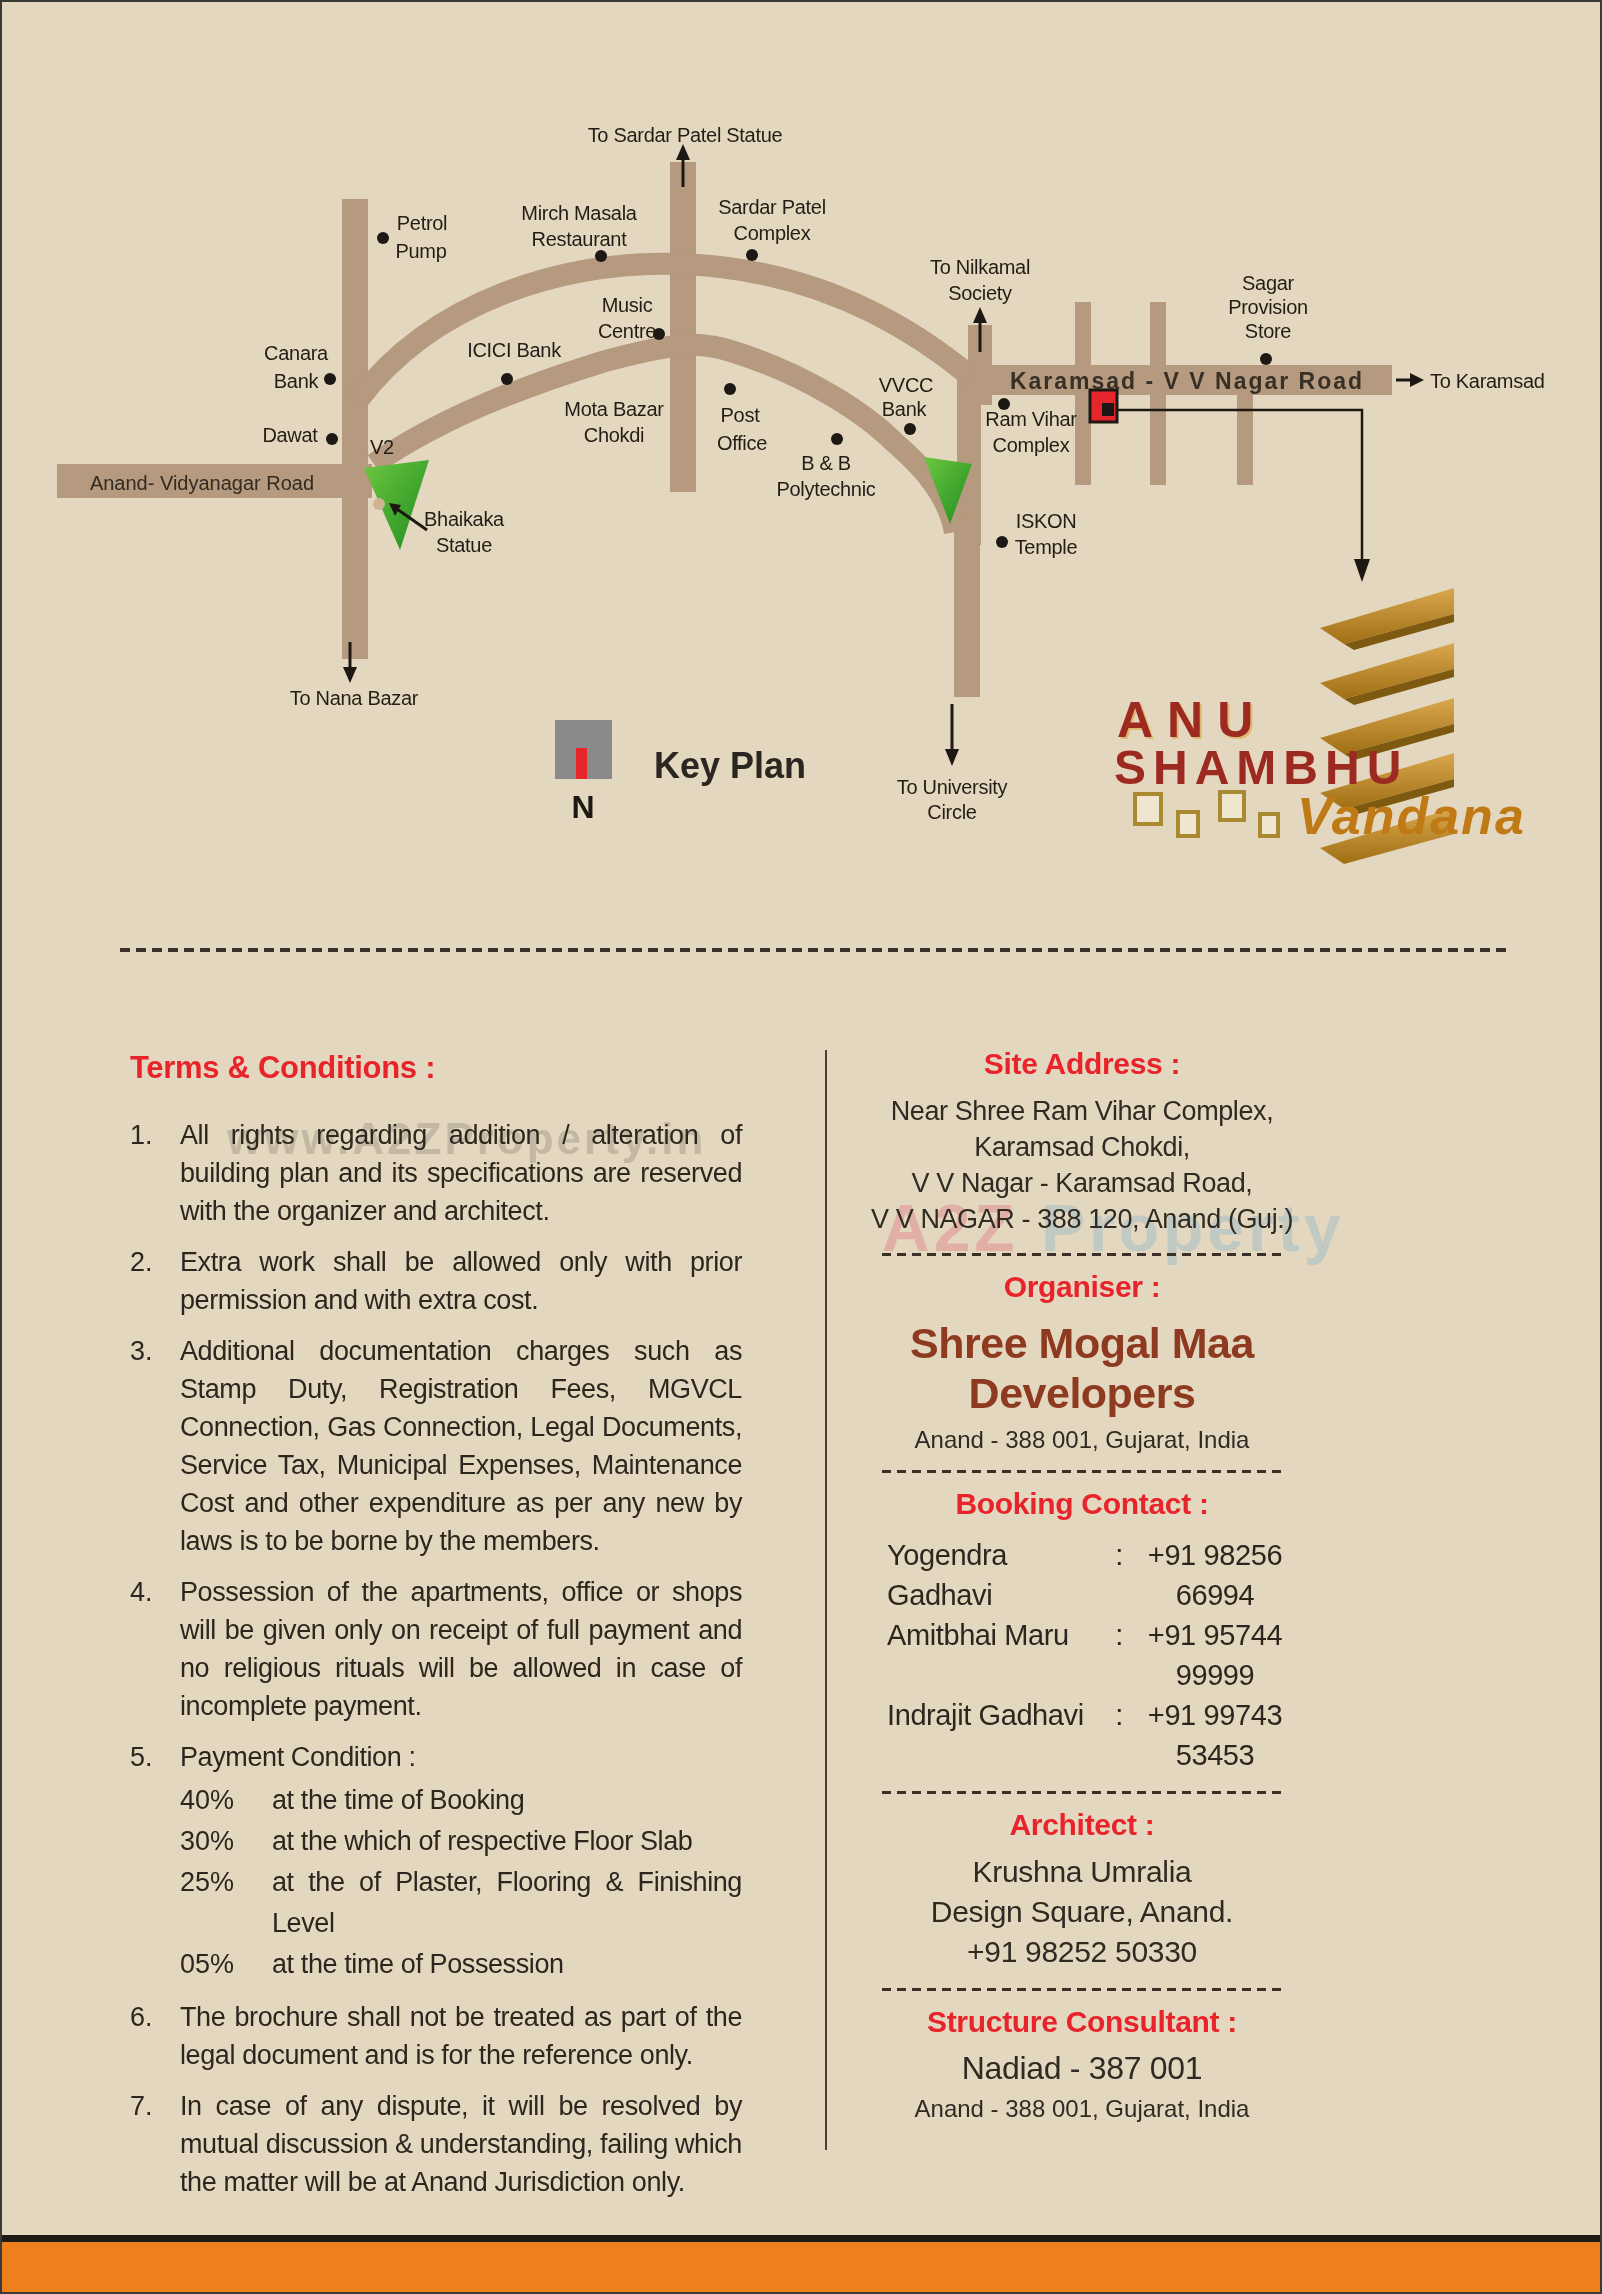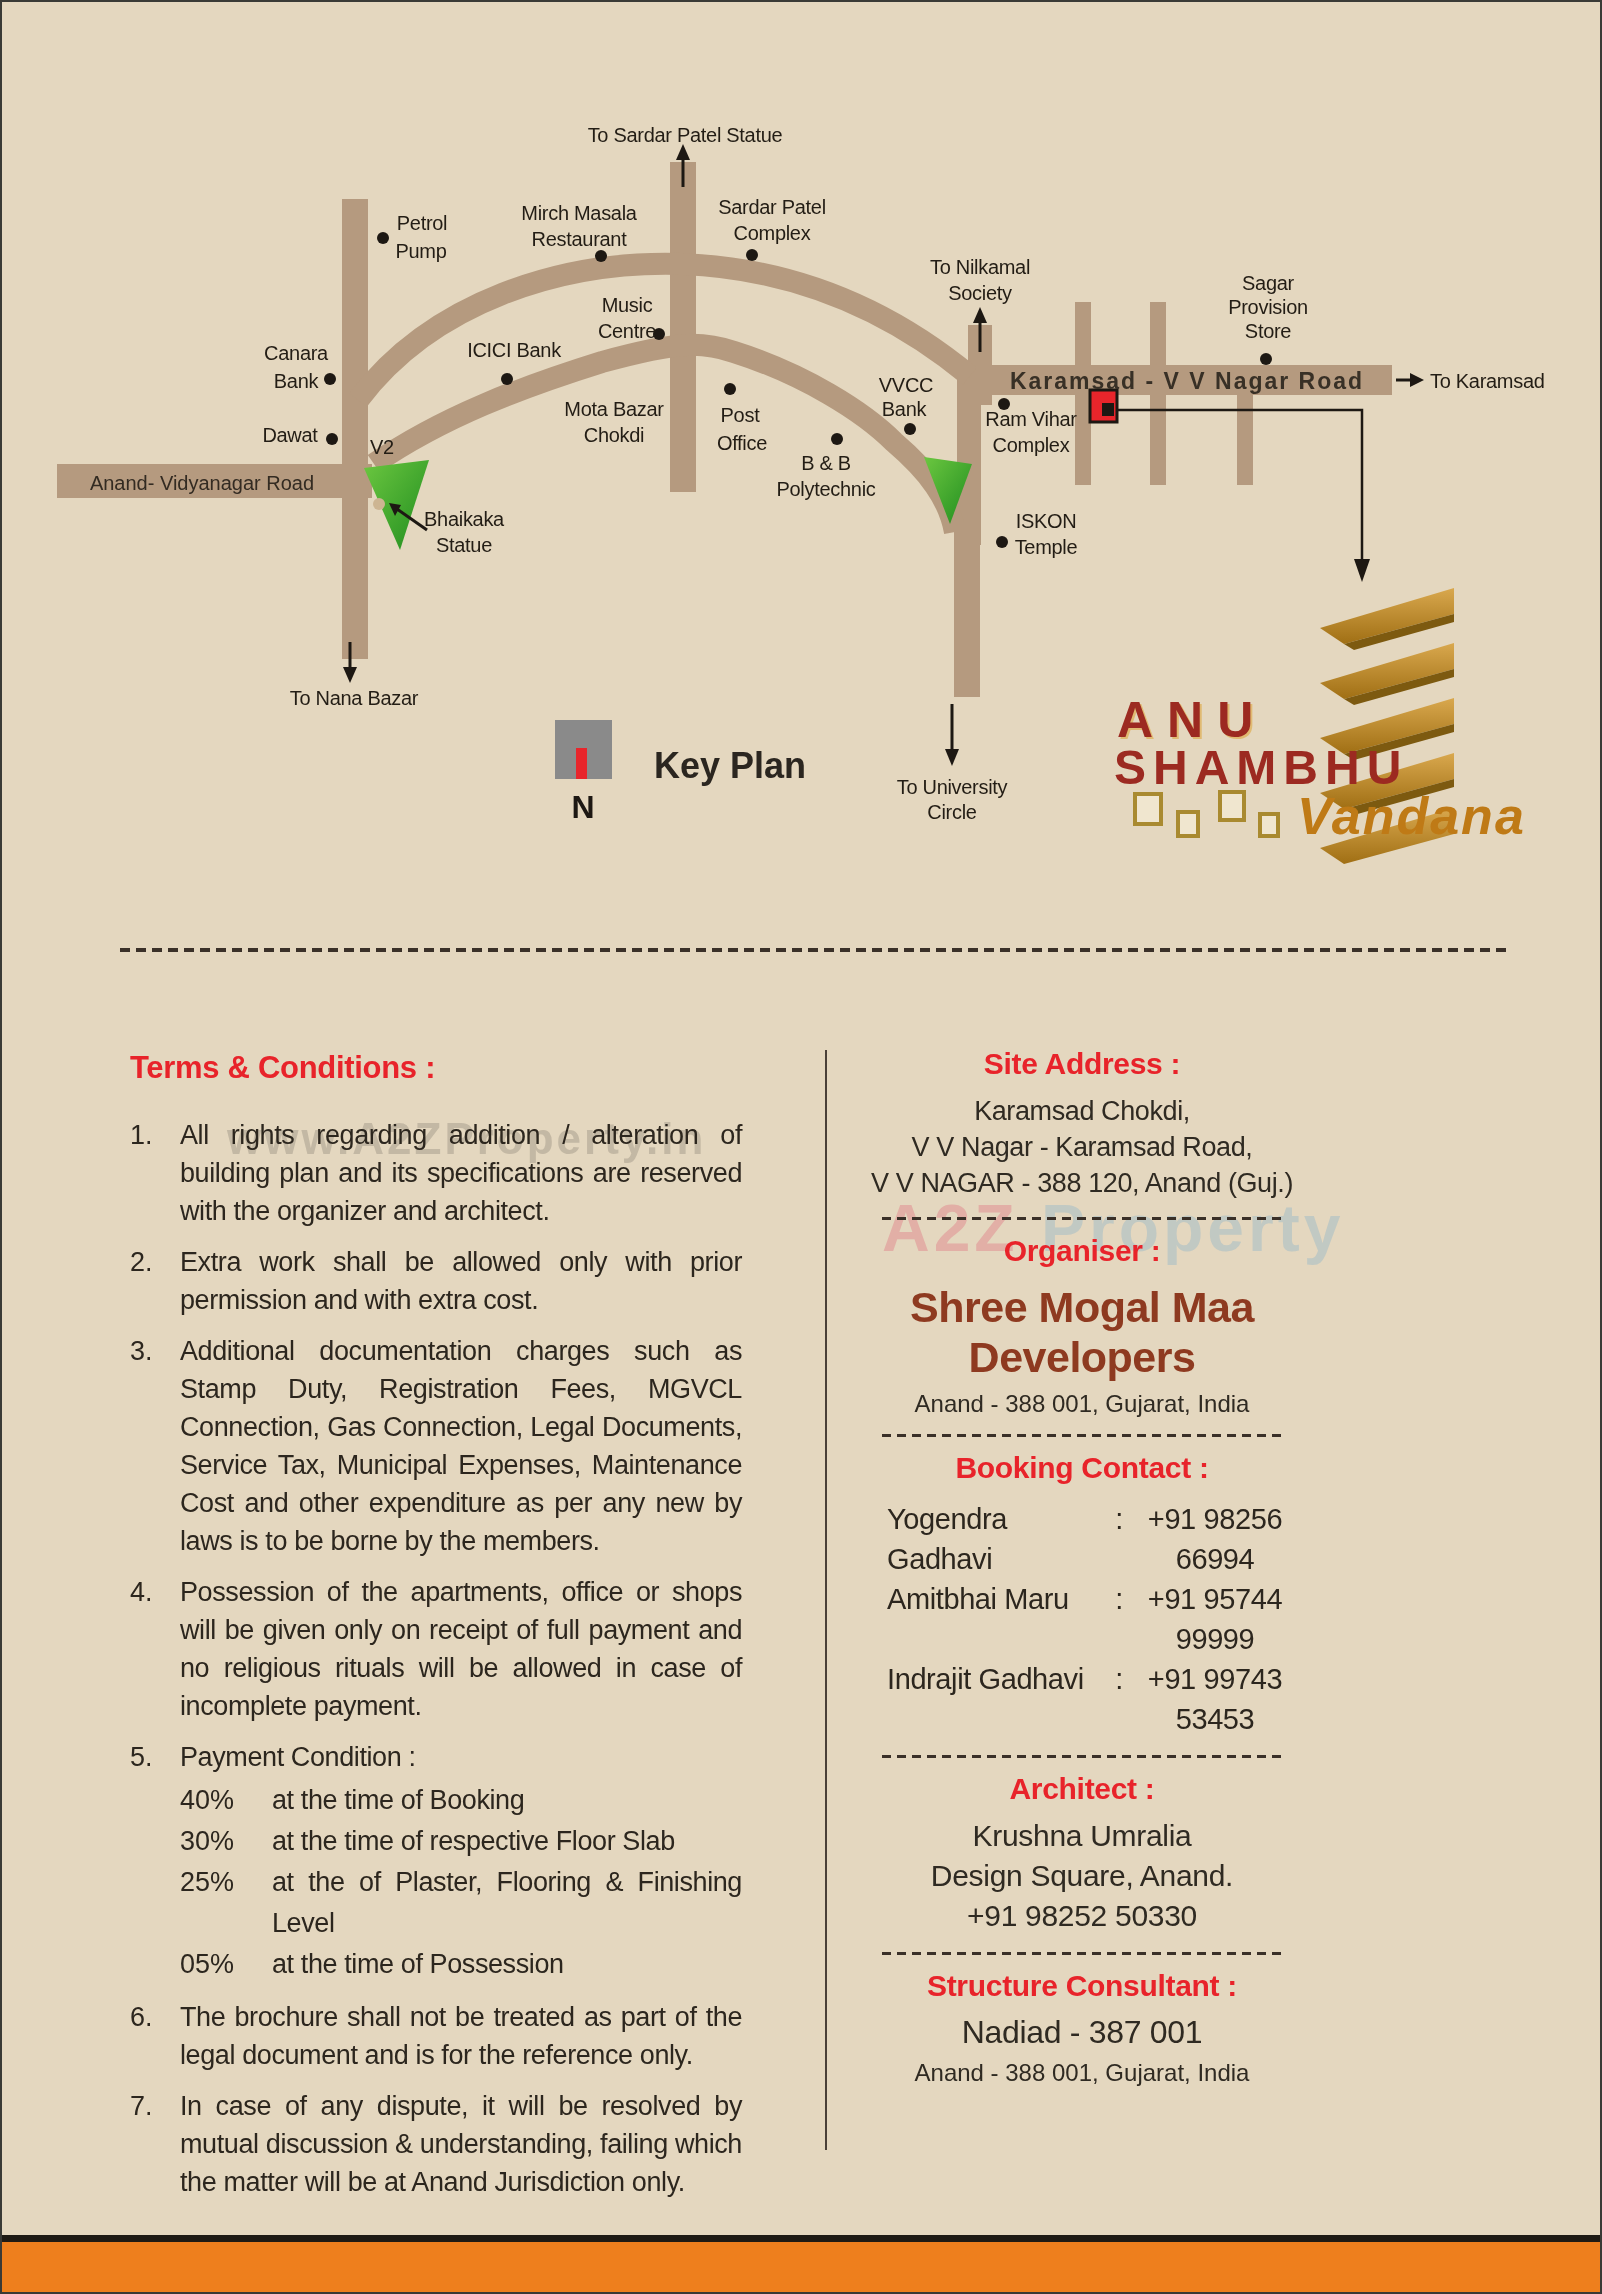--- a/index.html
+++ b/index.html
@@ -238,21 +238,21 @@
       <div class="t-num">5.</div>
       <div class="t-text" style="text-align:left;">Payment Condition :</div>
     </div>
     <div class="pay-block">
       <div class="pay-row">
         <span class="pay-pct">40%</span>
         <span class="pay-desc">at the time of Booking</span>
       </div>
       <div class="pay-row">
         <span class="pay-pct">30%</span>
-        <span class="pay-desc">at the time of respective Floor Slab</span>
+        <span class="pay-desc">at the which of respective Floor Slab</span>
       </div>
       <div class="pay-row">
         <span class="pay-pct">25%</span>
         <span class="pay-desc" style="text-align:justify;">at the of Plaster, Flooring &amp; Finishing Level</span>
       </div>
       <div class="pay-row">
         <span class="pay-pct">05%</span>
         <span class="pay-desc">at the time of Possession</span>
       </div>
     </div>
@@ -262,20 +262,21 @@
     </div>
     <div class="t-item">
       <div class="t-num">7.</div>
       <div class="t-text">In case of any dispute, it will be resolved by mutual discussion &amp; understanding, failing which the matter will be at Anand Jurisdiction only.</div>
     </div>
   </div>
 
   <div class="rcol">
     <div class="r-head">Site Address :</div>
     <div class="addr-lines">
+      <div>Near Shree Ram Vihar Complex,</div>
       <div>Karamsad Chokdi,</div>
       <div>V V Nagar - Karamsad Road,</div>
       <div>V V NAGAR - 388 120, Anand (Guj.)</div>
     </div>
     <div class="r-dash"></div>
 
     <div class="r-head">Organiser :</div>
     <div class="org-name">Shree Mogal Maa</div>
     <div class="org-name" style="margin-top:0;">Developers</div>
     <div class="r-small">Anand - 388 001, Gujarat, India</div>

